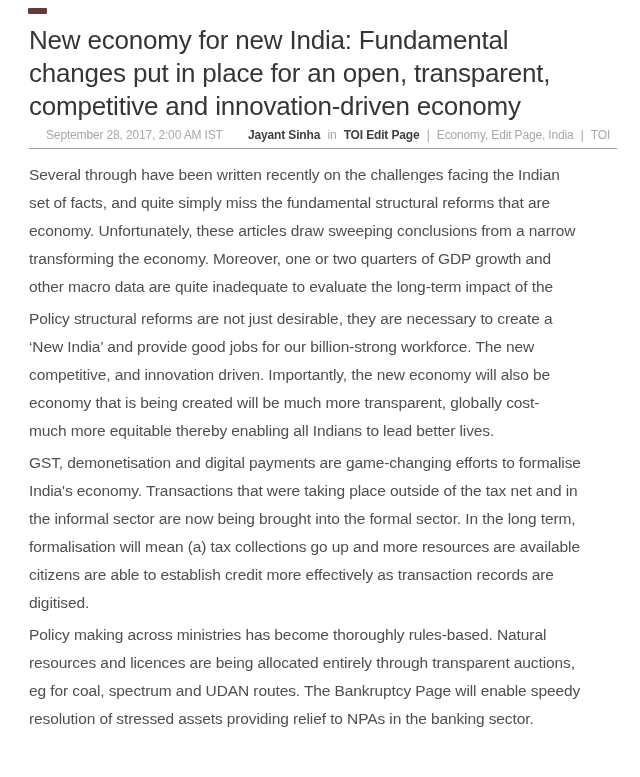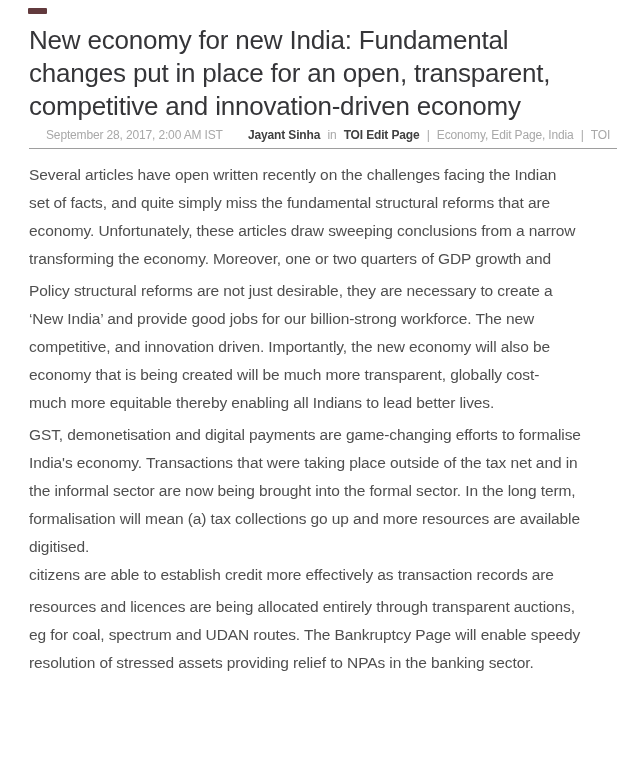--- a/index.html
+++ b/index.html
@@ -85,43 +85,45 @@
     <span>Economy, Edit Page, India</span><span class="pad"></span>
     <span>|</span><span class="pad"></span>
     <span>TOI</span>
   </div>
 
   <hr class="divider">
 
   <div class="article">
 
     <div class="para">
-      <div class="ln">Several articles have open written recently on the challenges facing the Indian</div>
+      <div class="ln">Several through have been written recently on the challenges facing the Indian</div>
       <div class="ln">set of facts, and quite simply miss the fundamental structural reforms that are</div>
       <div class="ln">economy. Unfortunately, these articles draw sweeping conclusions from a narrow</div>
       <div class="ln">transforming the economy. Moreover, one or two quarters of GDP growth and</div>
+      <div class="ln">other macro data are quite inadequate to evaluate the long-term impact of the</div>
     </div>
 
     <div class="para">
       <div class="ln">Policy structural reforms are not just desirable, they are necessary to create a</div>
       <div class="ln">‘New India’ and provide good jobs for our billion-strong workforce. The new</div>
       <div class="ln">competitive, and innovation driven. Importantly, the new economy will also be</div>
       <div class="ln">economy that is being created will be much more transparent, globally cost-</div>
       <div class="ln">much more equitable thereby enabling all Indians to lead better lives.</div>
     </div>
 
     <div class="para">
       <div class="ln">GST, demonetisation and digital payments are game-changing efforts to formalise</div>
       <div class="ln">India's economy. Transactions that were taking place outside of the tax net and in</div>
       <div class="ln">the informal sector are now being brought into the formal sector. In the long term,</div>
       <div class="ln">formalisation will mean (a) tax collections go up and more resources are available</div>
+      <div class="ln">citizens are able to establish credit more effectively as transaction records are</div>
       <div class="ln">digitised.</div>
-      <div class="ln">citizens are able to establish credit more effectively as transaction records are</div>
     </div>
 
     <div class="para">
+      <div class="ln">Policy making across ministries has become thoroughly rules-based. Natural</div>
       <div class="ln">resources and licences are being allocated entirely through transparent auctions,</div>
       <div class="ln">eg for coal, spectrum and UDAN routes. The Bankruptcy Page will enable speedy</div>
       <div class="ln">resolution of stressed assets providing relief to NPAs in the banking sector.</div>
     </div>
 
   </div>
 </div>
 
 </body></html>

